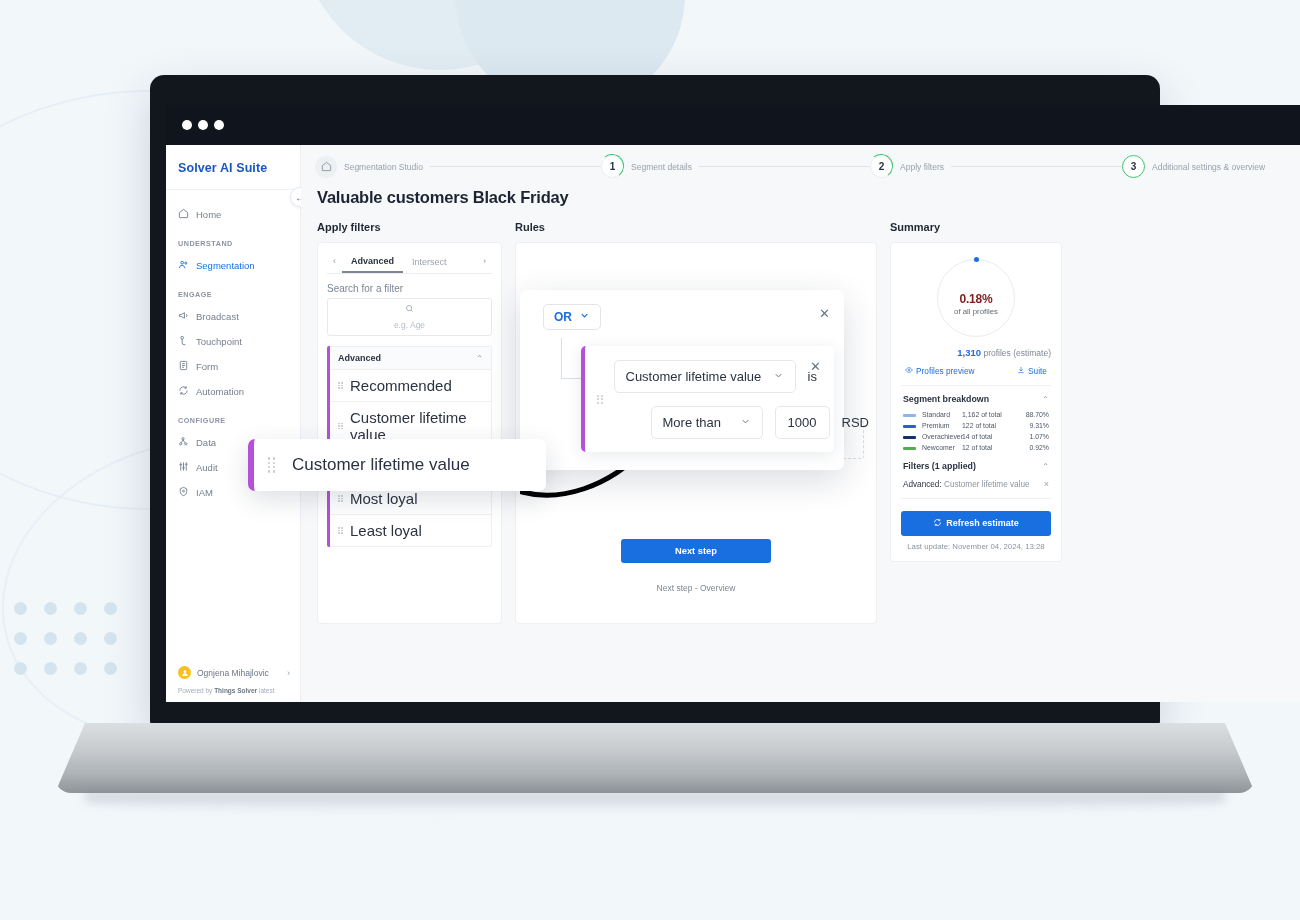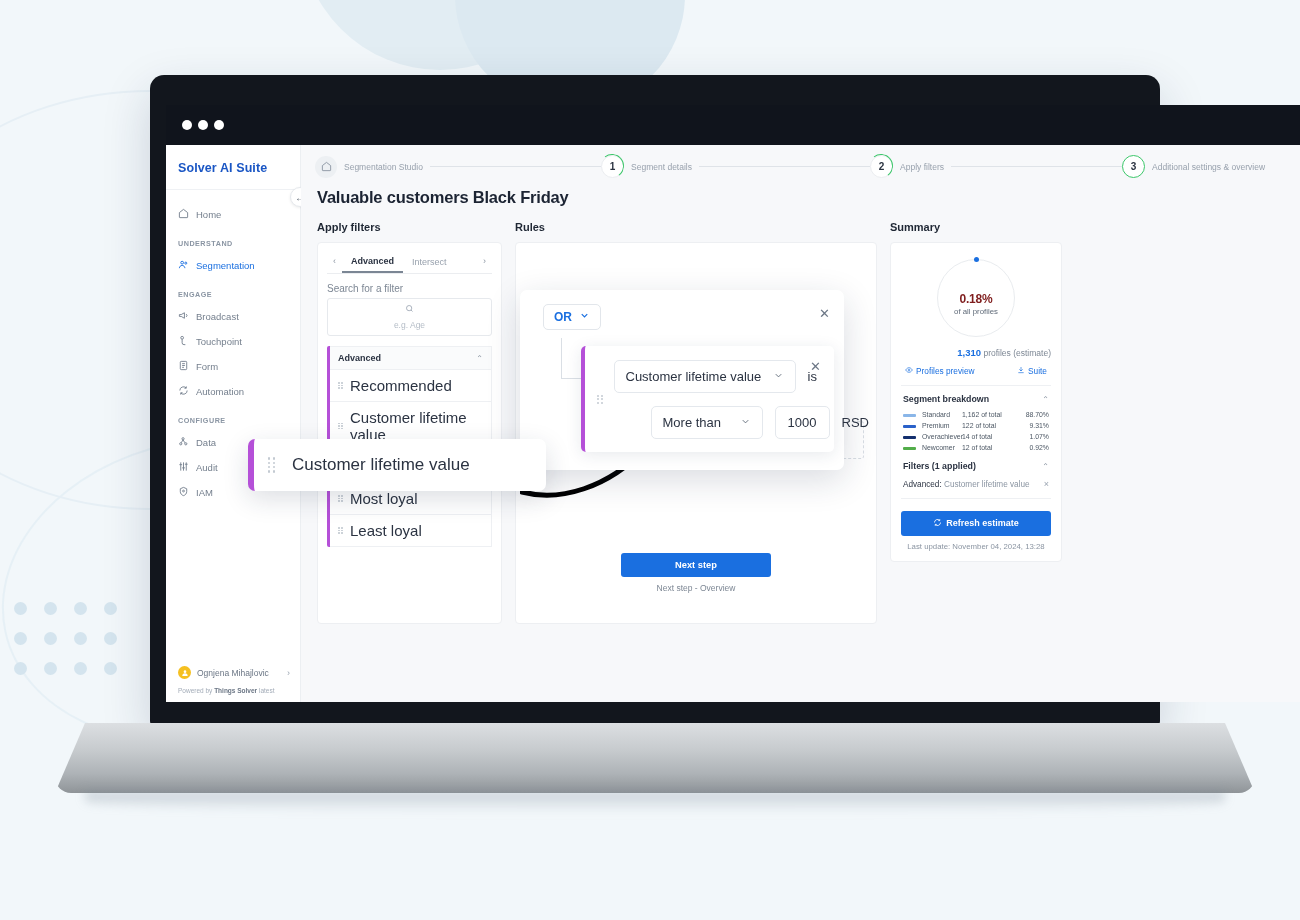--- a/index.html
+++ b/index.html
@@ -130,21 +130,21 @@
     gap: 1px 1px; align-content: center; }
   .grip i { width: 1.6px; height: 1.6px; background: #c3cad2; border-radius:50%; display:block;}
 
   
   .col-rules { width: 362px; }
   .rules-card { height: 382px; position: relative; padding: 14px 12px; }
   .dropzone { position:absolute; left: 12px; right: 12px; top: 178px; height: 38px;
     border: 1px dashed #d9dee4; border-radius: 3px; display:flex; align-items:center;
     justify-content:center; }
   .dropzone span { font-size: 8.7px; color: #7d8794; }
-  .nextstep { position:absolute; left: 50%; transform: translateX(-50%); bottom: 46px;
+  .nextstep { position:absolute; left: 50%; transform: translateX(-50%); bottom: 60px;
     width: 150px; background: #1a6fe0; color: #fff; border: none; border-radius: 3px;
     padding: 7px 0; font-size: 9.3px; font-weight: bold; font-family: inherit; }
   .nextstep-sub { position:absolute; left: 0; right: 0; bottom: 30px; text-align:center;
     font-size: 8.5px; color: #7d8794; }
 
   
   .col-summary { width: 172px; }
   .sum-card { padding: 12px 10px 10px; }
   .donut-wrap { display:flex; justify-content:center; padding: 4px 0 6px; position: relative;}
   .donut { width: 78px; height: 78px; border-radius: 50%; border: 1.4px solid #e9ecef;

